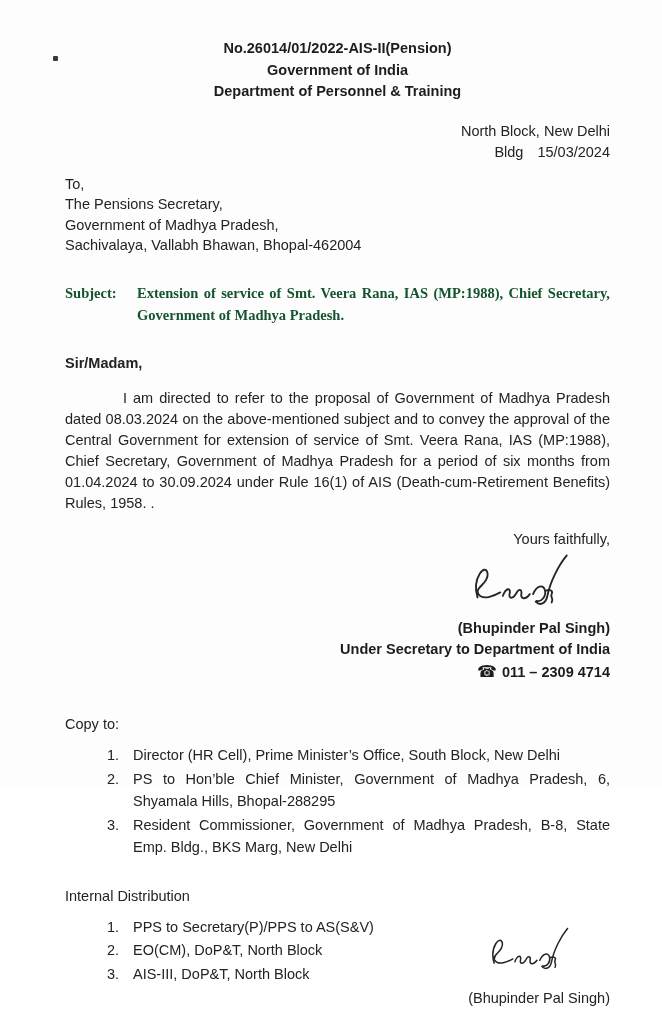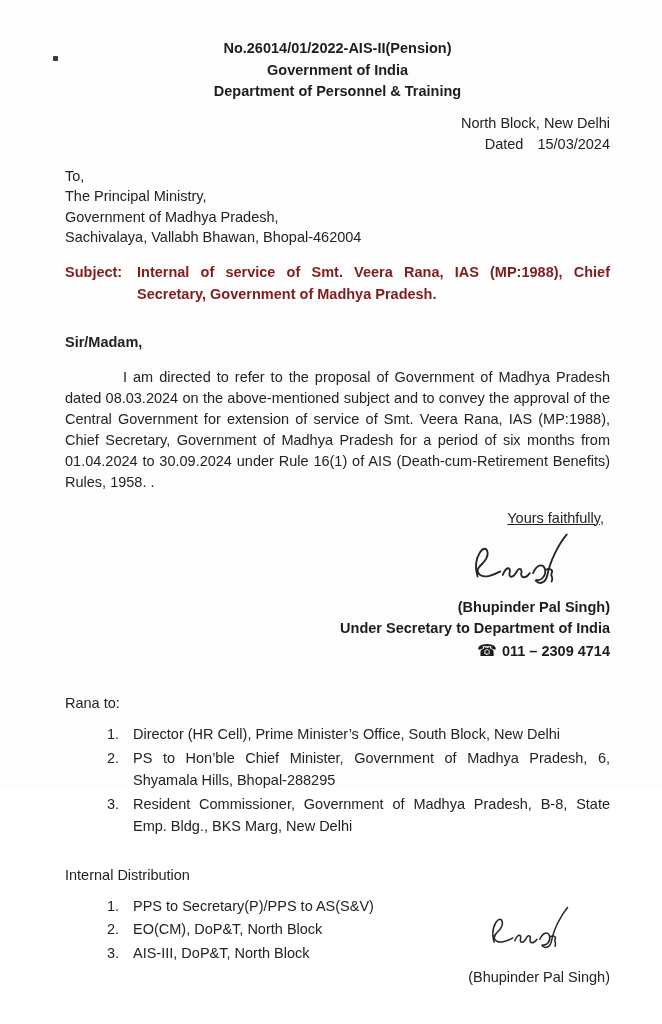--- a/index.html
+++ b/index.html
@@ -17,39 +17,39 @@
     box-sizing:border-box;
     padding:38px 52px 8px 65px;
     font-size:14.5px;
     line-height:21px;
   }
   .artifact-dot{
     position:absolute;left:53px;top:56px;
     width:5px;height:5px;background:#3a3a3a;border-radius:1px;
   }
   .letterhead{text-align:center;font-weight:bold;color:#1d1d1d;line-height:21.5px;}
-  .place-date{margin-top:10px;text-align:right;line-height:21.5px;}
+  .place-date{margin-top:18px;text-align:right;line-height:21.5px;}
   .dated-row{display:inline-block;}
   .dated-label{margin-right:14px;}
   .recipient{margin-top:10px;line-height:20.5px;}
   .subject-row{
-    display:flex;margin-top:13px;font-weight:bold;color:#7f1d1d;line-height:22px;
+    display:flex;margin-top:26px;font-weight:bold;color:#14532d;line-height:22px;font-family:Liberation Serif, serif;
   }
   .subject-label{flex:0 0 72px;}
   .subject-text{flex:1;text-align:justify;}
   .greeting{margin-top:27px;font-weight:bold;}
   .paragraph{
     margin:14px 0 0 0;
     text-align:justify;
     text-indent:58px;
     line-height:21px;
   }
   .right{text-align:right;}
   .sig1{margin-top:15px;}
-  .sig1 .valediction{margin-right:6px;text-decoration:underline;}
+  .sig1 .valediction{}
   .signature-svg{display:inline-block;margin:2px 28px -4px 0;}
   .sig1 .name,.sig1 .designation,.sig1 .phone-line{font-weight:bold;color:#1c1c1c;line-height:21.5px;}
   .phone-line .phone-icon{font-size:16px;margin-right:5px;}
   .copyto{margin-top:30px;}
   .copyto-heading{line-height:22px;}
   ol.num-list{
     margin:9px 0 0 0;
     padding:0 0 0 58px;
   }
   ol.num-list li{
@@ -73,34 +73,34 @@
 
   <div class="letterhead">
     <div>No.26014/01/2022-AIS-II(Pension)</div>
     <div>Government of India</div>
     <div>Department of Personnel &amp; Training</div>
   </div>
 
   <div class="place-date">
     <div>North Block, New Delhi</div>
     <div class="dated-row">
-      <span class="dated-label">Dated</span><span>15/03/2024</span>
+      <span class="dated-label">Bldg</span><span>15/03/2024</span>
     </div>
   </div>
 
   <div class="recipient">
     <div>To,</div>
-    <div>The Principal Ministry,</div>
+    <div>The Pensions Secretary,</div>
     <div>Government of Madhya Pradesh,</div>
     <div>Sachivalaya, Vallabh Bhawan, Bhopal-462004</div>
   </div>
 
   <div class="subject-row">
     <div class="subject-label">Subject:</div>
-    <div class="subject-text">Internal of service of Smt. Veera Rana, IAS (MP:1988), Chief Secretary, Government of Madhya Pradesh.</div>
+    <div class="subject-text">Extension of service of Smt. Veera Rana, IAS (MP:1988), Chief Secretary, Government of Madhya Pradesh.</div>
   </div>
 
   <div class="greeting">Sir/Madam,</div>
 
   <p class="paragraph">I am directed to refer to the proposal of Government of Madhya Pradesh dated 08.03.2024 on the above-mentioned subject and to convey the approval of the Central Government for extension of service of Smt. Veera Rana, IAS (MP:1988), Chief Secretary, Government of Madhya Pradesh for a period of six months from 01.04.2024 to 30.09.2024 under Rule 16(1) of AIS (Death-cum-Retirement Benefits) Rules, 1958. .</p>
 
   <div class="sig1 right">
     <div class="valediction">Yours faithfully,</div>
     <svg class="signature-svg" width="118" height="64" viewBox="0 0 140 76">
       <g fill="none" stroke="#262626" stroke-width="2.2" stroke-linecap="round">
@@ -112,21 +112,21 @@
       </g>
     </svg>
     <div class="name">(Bhupinder Pal Singh)</div>
     <div class="designation">Under Secretary to Department of India</div>
     <div class="phone-line">
       <span class="phone-icon">☎</span><span>011 – 2309 4714</span>
     </div>
   </div>
 
   <div class="copyto">
-    <div class="copyto-heading">Rana to:</div>
+    <div class="copyto-heading">Copy to:</div>
     <ol class="num-list">
       <li>Director (HR Cell), Prime Minister’s Office, South Block, New Delhi</li>
       <li>PS to Hon’ble Chief Minister, Government of Madhya Pradesh, 6, Shyamala Hills, Bhopal-288295</li>
       <li>Resident Commissioner, Government of Madhya Pradesh, B-8, State Emp. Bldg., BKS Marg, New Delhi</li>
     </ol>
   </div>
 
   <div class="internal">
     <div>Internal Distribution</div>
     <div class="internal-row">

